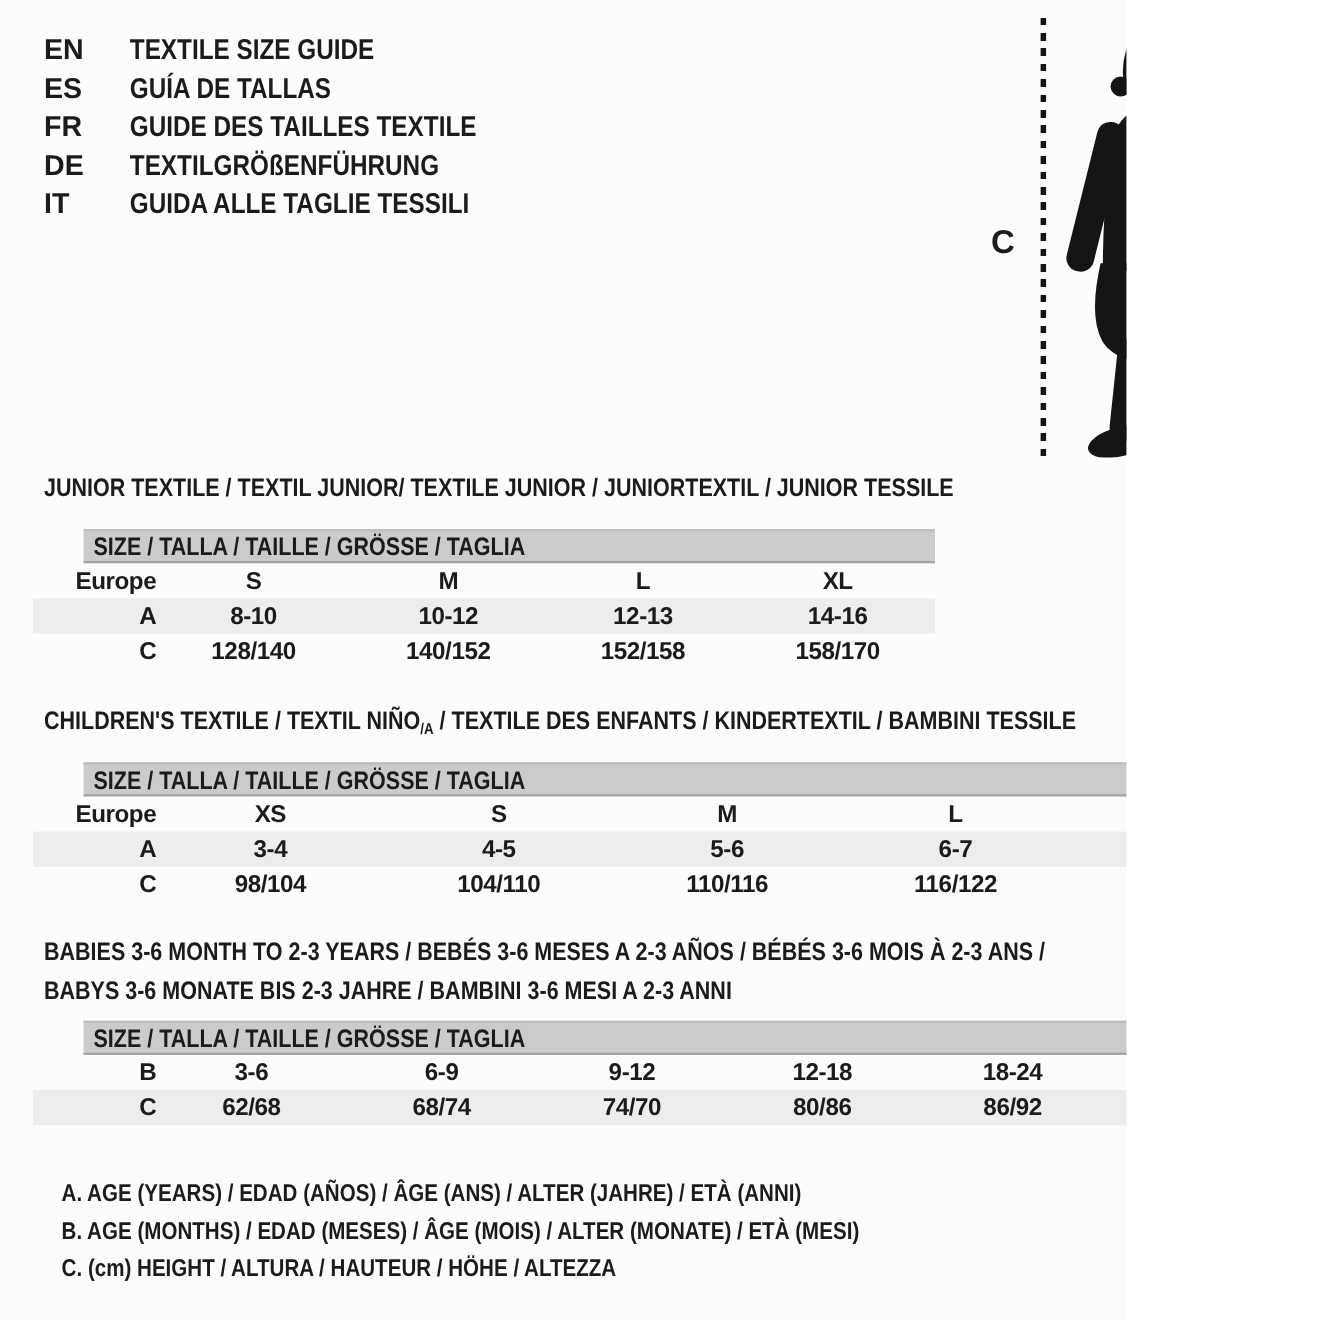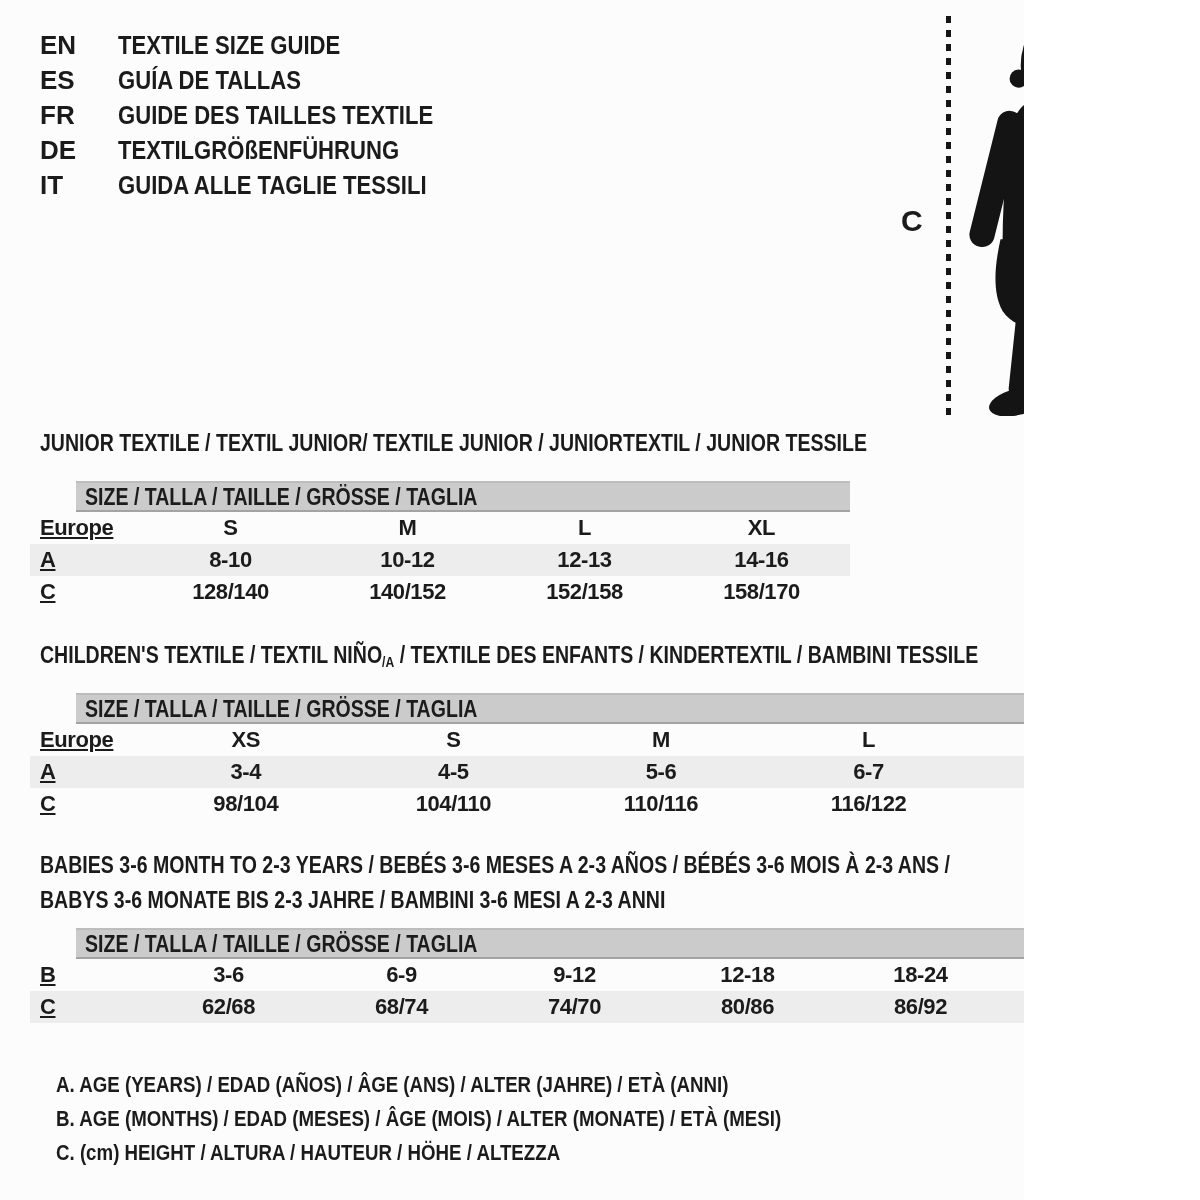--- a/index.html
+++ b/index.html
@@ -42,21 +42,21 @@
     border-top:2px solid #bdbdbd;
     border-bottom:2px solid #a3a3a3;
     padding-left:9px;
     font-size:23px;
     margin-left:46px;
   }
   .trow { display:grid; align-items:center; height:32px; font-size:22px; letter-spacing:-0.4px; }
   .cols4 { grid-template-columns:112px repeat(4,1fr); }
   .cols5 { grid-template-columns:112px repeat(5,1fr); }
   .cols6 { grid-template-columns:112px repeat(6,1fr); }
-  .trow .lbl { text-align:left; padding-left:10px;text-decoration:underline; }
+  .trow .lbl { text-align:right; padding-left:10px; }
   .trow .cell { text-align:center; }
   .trow.shade { background:#ededed; }
   
   .footnote { position:absolute; left:56px; font-size:22px; line-height:26px; }
 </style>
 </head>
 <body>
 
 <div class="page">
 

